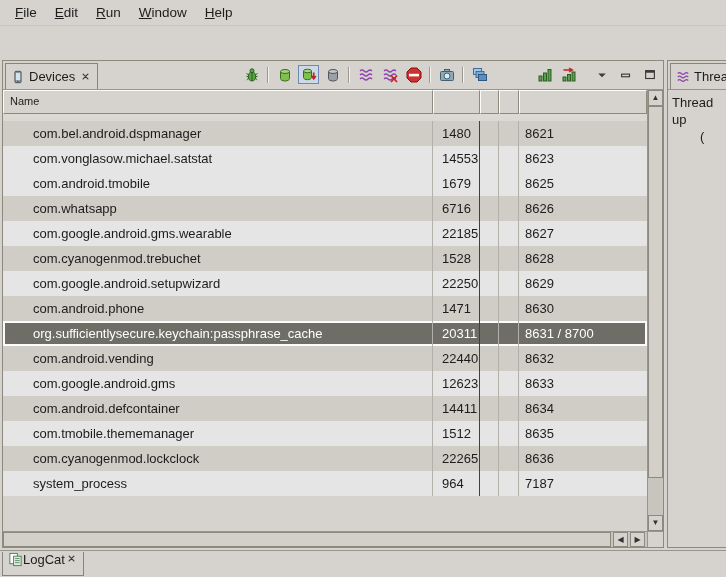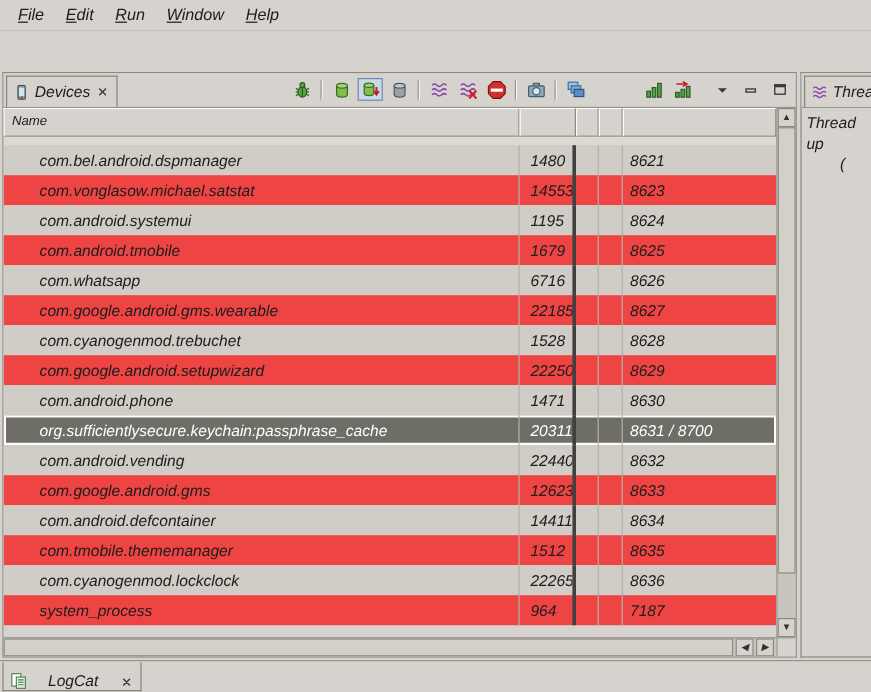--- a/index.html
+++ b/index.html
@@ -1,17 +1,17 @@
 <!DOCTYPE html>
 <html><head>
 <meta charset="utf-8">
 <style>
   html,body{margin:0;padding:0;}
   body{background:#d6d3ce;font-family:"Liberation Sans",sans-serif;color:#1c1c1c;}
-  .screen{position:relative;width:726px;height:577px;background:#d6d3ce;overflow:hidden;font-size:13px;font-style:italic;}
+  .screen{position:relative;width:726px;height:577px;background:#d6d3ce;overflow:hidden;font-size:13px;}
 
   
   .menubar{position:absolute;top:0;left:0;width:726px;height:26px;display:flex;align-items:center;
            padding-left:6px;box-sizing:border-box;font-size:13.5px;border-bottom:1px solid #c8c5be;}
   .menu-item{padding:3px 9px;cursor:default;}
   .menu-item u{text-decoration:underline;}
 
   .toolbar-strip{position:absolute;top:27px;left:0;width:726px;height:33px;}
 
   .main{position:absolute;top:60px;left:0;width:726px;height:490px;}
@@ -41,26 +41,26 @@
   .th{box-sizing:border-box;height:24px;line-height:21px;background:#d6d3ce;
       border-top:1px solid #fbfaf8;border-left:1px solid #fbfaf8;
       border-bottom:1px solid #8c897f;border-right:1px solid #8c897f;
       padding-left:6px;font-size:11px;overflow:hidden;white-space:nowrap;}
   .th-name{width:430px;} .th-pid{width:47px;} .th-a{width:19px;} .th-b{width:20px;} .th-port{width:128px;}
 
   
   .tbody{position:absolute;top:53px;left:0;width:644px;height:417px;overflow:hidden;background:#d6d3ce;}
   .row{display:flex;height:25px;align-items:stretch;box-sizing:border-box;}
   .row.dark{background:#d0cdc6;}
-  .row.light{background:#ef4444;}
+  .row.light{background:#e5e5e5;}
   .row.spacer{height:7px;background:#dcd9d2;}
   .row.selected{background:#6e6e66;color:#ffffff;box-shadow:inset 0 0 0 2px #fbfbf9;}
   .cell{height:100%;display:flex;align-items:center;box-sizing:border-box;overflow:hidden;white-space:nowrap;font-size:13px;}
   .c-name{width:430px;padding-left:30px;border-right:1px solid #b3b0a9;}
-  .c-pid{width:47px;padding-left:9px;border-right:3px solid #404040;}
+  .c-pid{width:47px;padding-left:9px;border-right:1px solid #404040;}
   .c-a{width:19px;border-right:1px solid #b3b0a9;}
   .c-b{width:20px;border-right:1px solid #b3b0a9;}
   .c-port{flex:1;padding-left:6px;}
 
   
   .vscroll{position:absolute;top:29px;right:0;width:16px;height:441px;background:#c8c5be;
            border-left:1px solid #98958c;box-sizing:border-box;}
   .sbtn{width:15px;height:16px;background:#d6d3ce;border:1px solid #8c897f;box-sizing:border-box;
         display:flex;align-items:center;justify-content:center;font-size:8px;color:#333;line-height:1;}
   .vbtn-up{position:absolute;top:0;left:0;}
@@ -77,21 +77,21 @@
   .corner{position:absolute;right:0;bottom:0;width:16px;height:16px;background:#d6d3ce;
           border-left:1px solid #98958c;border-top:1px solid #98958c;box-sizing:border-box;}
 
   
   .threads-body{padding:4px 2px 0 4px;font-size:13px;line-height:17px;}
   .tline2{margin-left:28px;}
 
   
   .bottombar{position:absolute;top:550px;left:0;width:726px;height:27px;border-top:1px solid #98958c;
              background:#d6d3ce;box-sizing:border-box;}
-  .ctab-bottom{display:inline-flex;align-items:flex-end;gap:17px;height:24px;margin:1px 0 0 2px;padding:0 5px;
+  .ctab-bottom{display:inline-flex;align-items:flex-start;gap:0;height:24px;margin:1px 0 0 2px;padding:0 5px;
                border:1px solid #87847b;border-top:none;background:#d6d3ce;box-sizing:border-box;}
   svg{display:block;}
 </style>
 </head>
 <body>
 
 <div class="screen">
 
   <div class="menubar">
       <span class="menu-item"><u>F</u>ile</span>
@@ -238,27 +238,20 @@
             <div class="cell c-a"></div>
             <div class="cell c-b"></div>
             <div class="cell c-port">8621</div>
           </div>
           <div class="row light">
             <div class="cell c-name">com.vonglasow.michael.satstat</div>
             <div class="cell c-pid">14553</div>
             <div class="cell c-a"></div>
             <div class="cell c-b"></div>
             <div class="cell c-port">8623</div>
-          </div>
-          <div class="row dark">
-            <div class="cell c-name">com.android.systemui</div>
-            <div class="cell c-pid">1195</div>
-            <div class="cell c-a"></div>
-            <div class="cell c-b"></div>
-            <div class="cell c-port">8624</div>
           </div>
           <div class="row light">
             <div class="cell c-name">com.android.tmobile</div>
             <div class="cell c-pid">1679</div>
             <div class="cell c-a"></div>
             <div class="cell c-b"></div>
             <div class="cell c-port">8625</div>
           </div>
           <div class="row dark">
             <div class="cell c-name">com.whatsapp</div>

